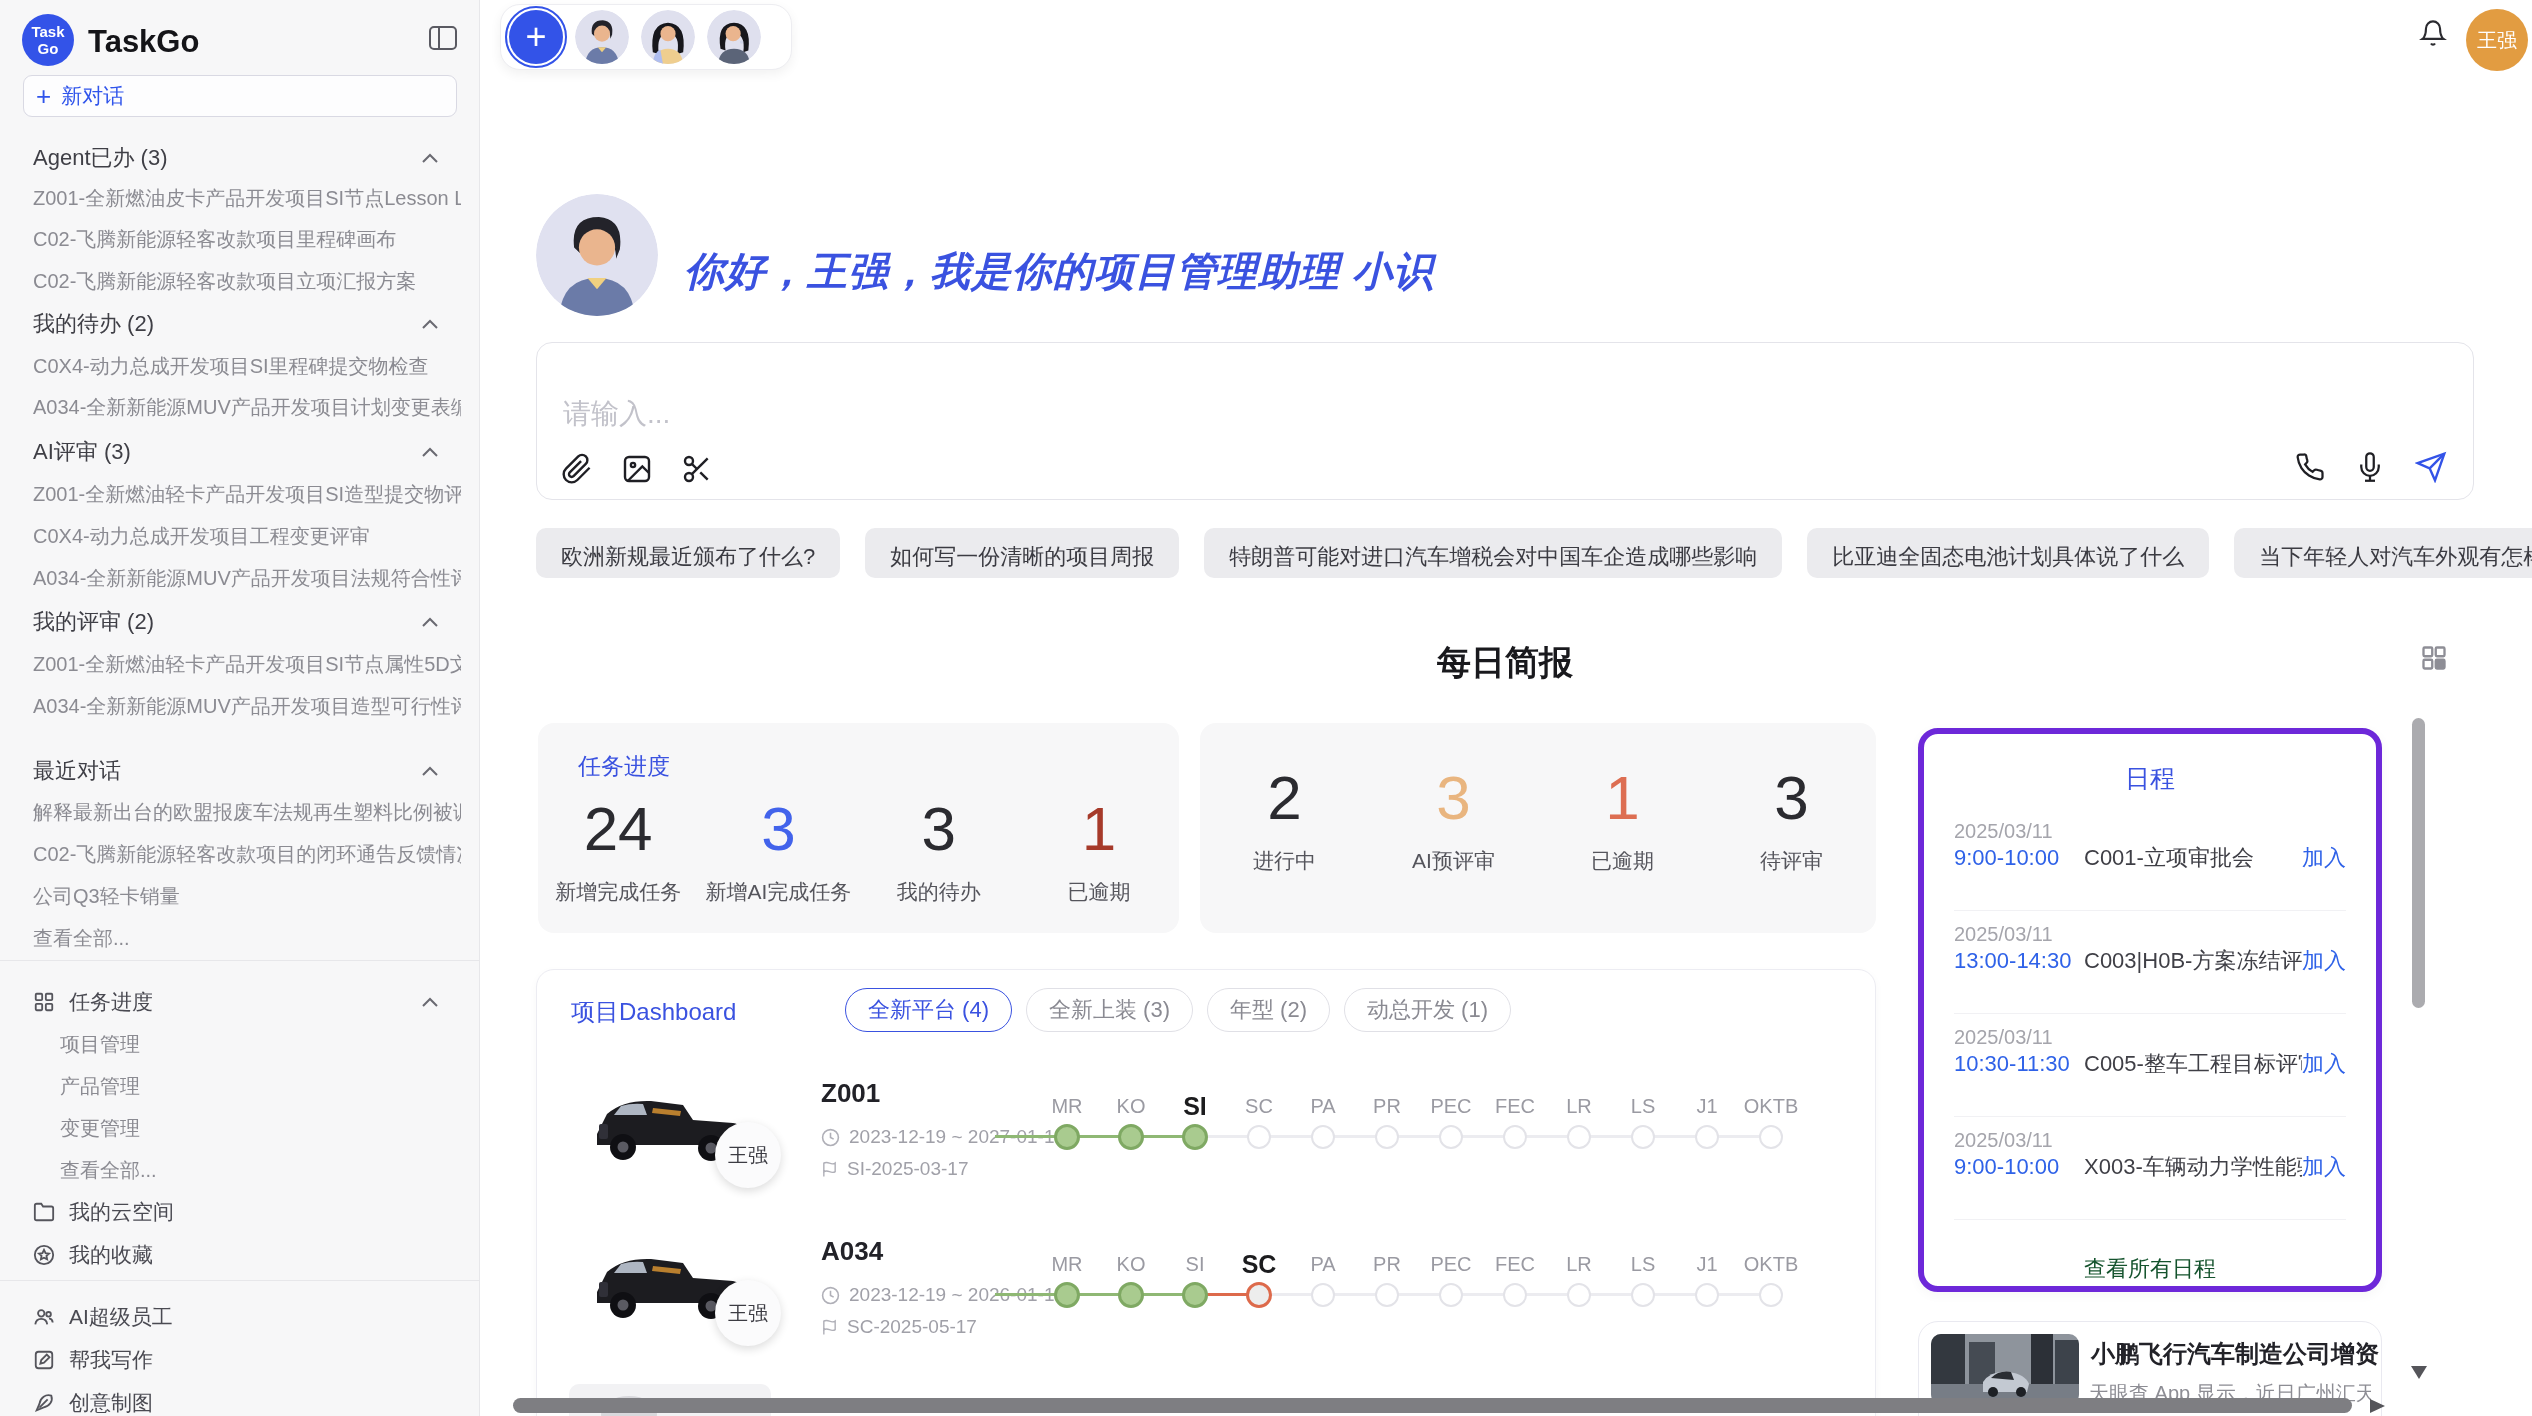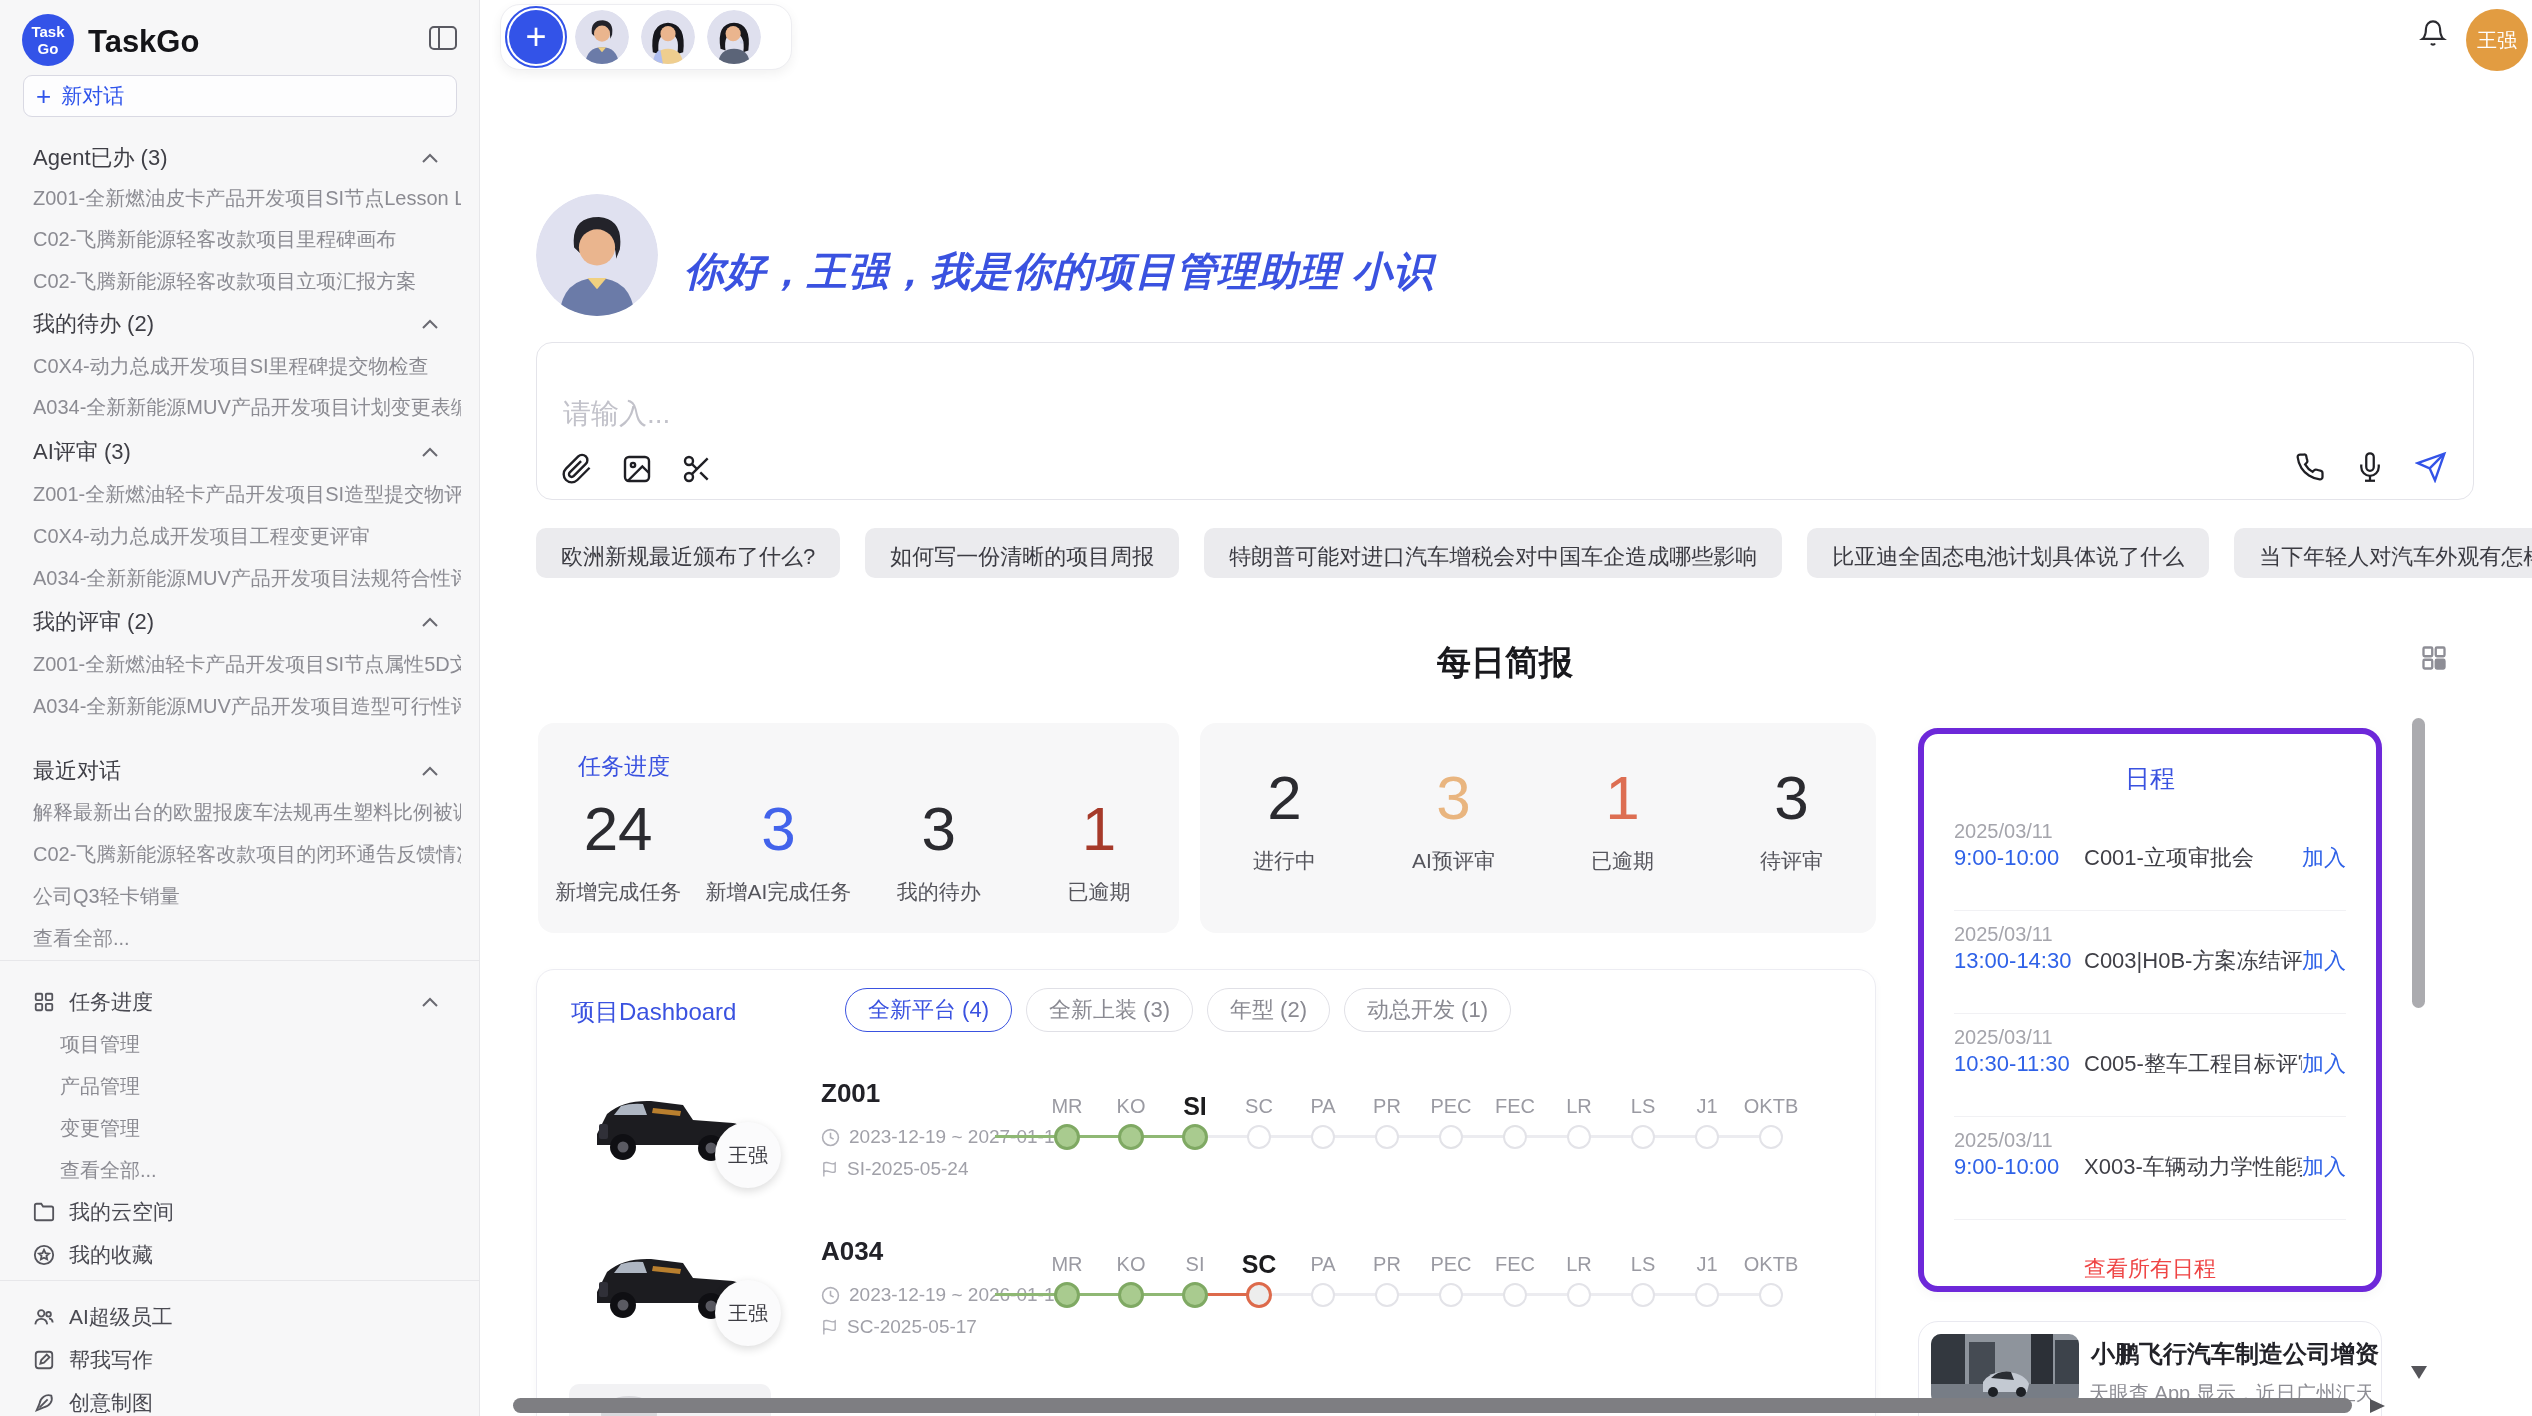--- a/index.html
+++ b/index.html
@@ -113,21 +113,21 @@
   .sched-title { position:absolute; top:28px; left:0; width:100%; text-align:center;
                  font-size:25px; color:#3a52e0; }
   .events { position:absolute; top:74px; left:0; right:0; }
   .event { height:103px; margin:0 30px; border-bottom:1px solid #f1f1f4; position:relative; }
   .ev-date { padding-top:12px; font-size:20px; color:#a5a5ac; }
   .ev-row { margin-top:0; display:flex; align-items:center; }
   .ev-time { width:130px; font-size:22px; color:#2f62e8; }
   .ev-name { flex:1; font-size:22px; color:#3f3f46; white-space:nowrap; overflow:hidden; }
   .ev-join { font-size:22px; color:#2f62e8; cursor:pointer; }
   .sched-viewall { position:absolute; top:520px; left:0; width:100%; text-align:center;
-                   font-size:22px; color:#ef4444; cursor:pointer; }
+                   font-size:22px; color:#14532d; cursor:pointer; }
 
   
   .news-card { position:absolute; left:1918px; top:1321px; width:464px; height:160px; background:#fff;
                border:1px solid #e9e9f0; border-radius:20px; overflow:hidden; cursor:pointer; }
   .news-img { position:absolute; left:12px; top:12px; width:148px; height:70px; border-radius:10px; overflow:hidden; }
   .news-title { position:absolute; left:172px; top:16px; font-size:24px; font-weight:bold; color:#222228; }
   .news-body { position:absolute; left:170px; top:58px; right:10px; font-size:20px; color:#8d8d94;
                white-space:nowrap; overflow:hidden; }
 
   
@@ -462,21 +462,21 @@
           <circle cx="12" cy="12" r="10"></circle>
           <polyline points="12 6 12 12 16 14"></polyline>
         </svg>
       <span>2023-12-19 ~ 2027-01-19</span>
     </div>
     <div class="pmeta d2">
       <svg width="17" height="19" viewBox="0 0 24 24" fill="none" stroke="#b0b0b8" stroke-width="2">
           <path d="M4 15s1-1 4-1 5 2 8 2 4-1 4-1V3s-1 1-4 1-5-2-8-2-4 1-4 1z"></path>
           <line x1="4" y1="22" x2="4" y2="15"></line>
         </svg>
-      <span>SI-2025-05-24</span>
+      <span>SI-2025-03-17</span>
     </div>
     <div class="ms">
       <div class="cell first">
           <i class="conn cg"></i>
           <div class="lbl">MR</div>
           <div class="dot g"></div>
         </div>
       <div class="cell">
           <i class="conn cg"></i>
           <div class="lbl">KO</div>

